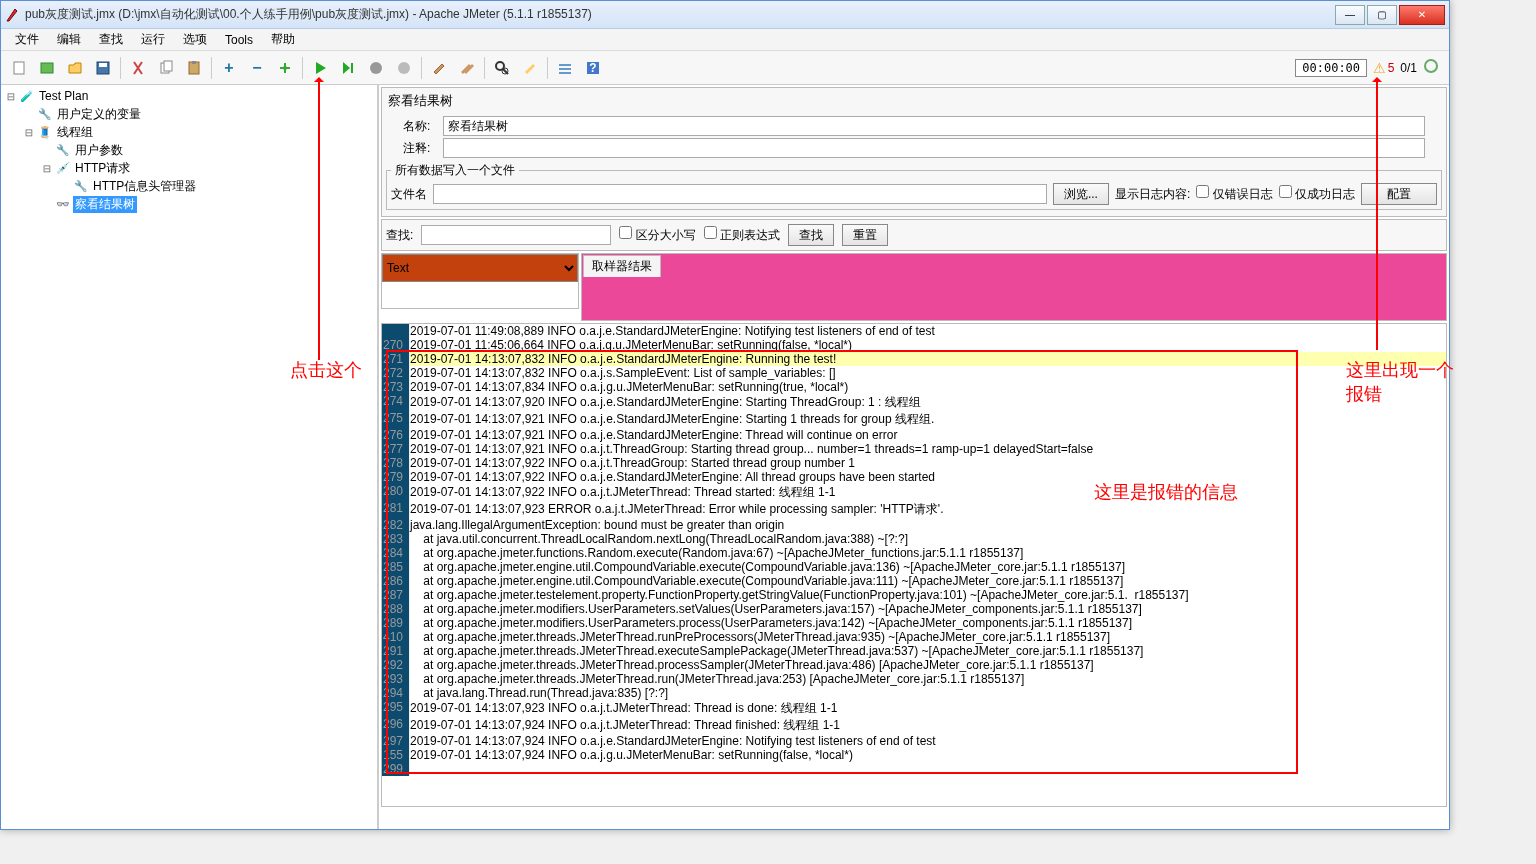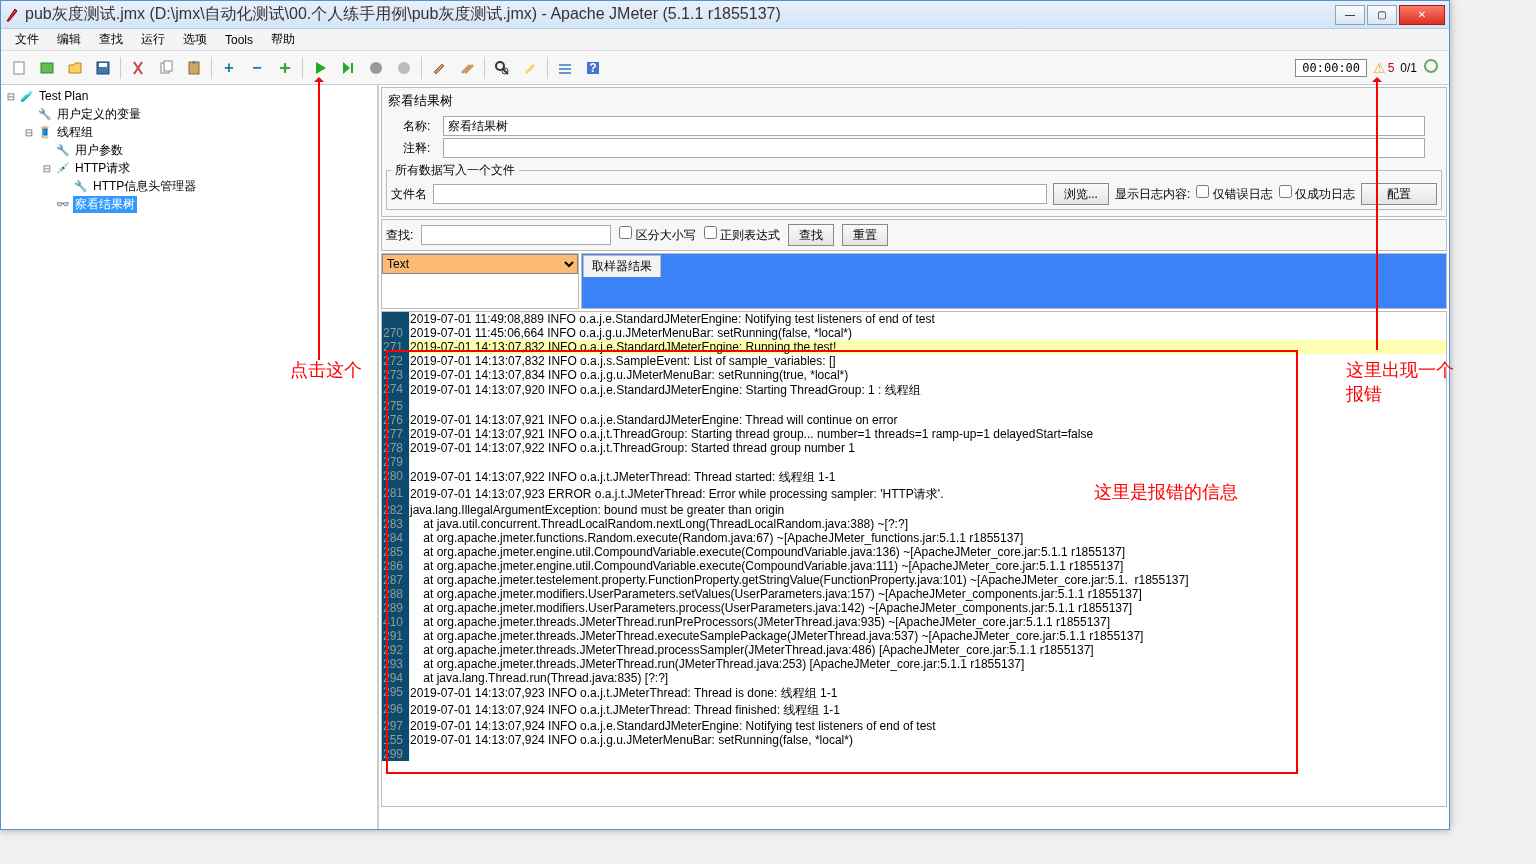--- a/index.html
+++ b/index.html
@@ -1,20 +1,20 @@
 <!DOCTYPE html>
 <html><head>
 <meta charset="utf-8">
 <style>
 * { margin:0; padding:0; box-sizing:border-box; font-family:"Microsoft YaHei","SimSun",Arial,sans-serif; font-size:12px; }
 body { background:#f0f0f0; width:1536px; height:864px; overflow:hidden; position:relative; }
 .window { position:absolute; top:0; left:0; width:1450px; height:830px; border:1px solid #5a8fd6; background:#fff; box-shadow:0 0 8px rgba(0,0,0,0.3); }
 .titlebar { height:28px; background:linear-gradient(#e8f0fb,#d4e4f7); display:flex; align-items:center; padding:0 4px; border-bottom:1px solid #b8cce4; }
 .titlebar .feather { width:16px; height:16px; margin-right:4px; display:inline-block; }
-.titlebar .title { flex:1; color:#333; font-size:16px; }
+.titlebar .title { flex:1; color:#333; font-size:12px; }
 .titlebar .winbtns { display:flex; gap:2px; }
 .titlebar .winbtn { width:30px; height:20px; border:1px solid #8aa; background:linear-gradient(#fafcff,#dbe7f4); display:flex; align-items:center; justify-content:center; font-size:10px; cursor:pointer; }
 .titlebar .winbtn.close { background:linear-gradient(#ff7a6e,#d9301f); color:#fff; width:46px; border-color:#a02015; }
 .menubar { height:22px; background:#f4f4f4; display:flex; align-items:center; padding:0 6px; gap:2px; border-bottom:1px solid #ddd; }
 .menubar span { padding:2px 8px; cursor:pointer; }
 .toolbar { height:34px; background:#f7f7f7; display:flex; align-items:center; padding:0 4px; border-bottom:1px solid #ccc; position:relative; }
 .toolbar .tbtn { width:26px; height:26px; margin:0 1px; display:flex; align-items:center; justify-content:center; border:1px solid transparent; cursor:pointer; }
 .toolbar .sep { width:1px; height:22px; background:#ccc; margin:0 3px; }
 .toolbar .right { margin-left:auto; display:flex; align-items:center; gap:6px; padding-right:6px; }
 .toolbar .timer { border:1px solid #888; background:#fff; padding:1px 6px; font-family:monospace; font-size:12px; }
@@ -36,22 +36,22 @@
 fieldset { border:1px solid #bbb; margin-top:4px; padding:4px; }
 fieldset legend { padding:0 4px; }
 .filerow { display:flex; align-items:center; gap:6px; }
 .filerow input[type=text] { flex:1; border:1px solid #aaa; height:20px; padding:0 4px; background:#fff; }
 .filerow button, .searchrow button { height:22px; padding:0 10px; border:1px solid #888; background:linear-gradient(#fafafa,#e4e4e4); cursor:pointer; }
 .big-cfg { width:76px; }
 .searchrow { display:flex; align-items:center; gap:8px; border:1px solid #bbb; margin:0 2px 2px 2px; padding:4px; background:#f7f7f7; }
 .searchrow input[type=text] { width:190px; border:1px solid #aaa; height:20px; padding:0 4px; }
 .result-split { display:flex; margin:0 2px; gap:2px; }
 .result-left { width:198px; border:1px solid #bbb; background:#fff; height:56px; }
-.result-left select { width:100%; border:1px solid #888; height:20px; background:#fdba74; }
-.result-right { flex:1; border:1px solid #bbb; background:#3b82f6; height:56px; }
+.result-left select { width:100%; border:1px solid #888; height:28px; background:#c2410c; }
+.result-right { flex:1; border:1px solid #bbb; background:#ec4899; height:68px; }
 .result-right .tab { display:inline-block; border:1px solid #bbb; border-bottom:none; padding:2px 8px; background:#f4f4f4; margin:1px 0 0 1px; }
 .log { flex:1; overflow:auto; border:1px solid #bbb; margin:2px; background:#fff; font-family:Consolas,monospace; font-size:12px; position:relative; }
 .log-inner { min-width:1060px; }
 .logline { display:flex; white-space:pre; }
 .logline .ln { width:28px; text-align:right; color:#999; padding-right:6px; flex-shrink:0; background:#0c4a6e; border-right:1px solid #eee; }
 .logline.hl { background:#ffffb0; }
 .red-box { position:absolute; border:2px solid red; pointer-events:none; }
 .anno { position:absolute; color:red; font-size:18px; font-family:"SimSun","Microsoft YaHei"; pointer-events:none;margin-left:30px; }
 .arrow { position:absolute; width:2px; background:red; pointer-events:none; }
 .arrow::before { content:""; position:absolute; top:-8px; left:-4px; border:5px solid transparent; border-bottom-color:red; }
@@ -298,25 +298,25 @@
       </div>
 
       <div class="log">
         <div class="log-inner" id="log-inner">
             <div class="logline"><span class="ln"></span><span>2019-07-01 11:49:08,889 INFO o.a.j.e.StandardJMeterEngine: Notifying test listeners of end of test</span></div>
             <div class="logline"><span class="ln">270</span><span>2019-07-01 11:45:06,664 INFO o.a.j.g.u.JMeterMenuBar: setRunning(false, *local*)</span></div>
             <div class="logline hl"><span class="ln">271</span><span>2019-07-01 14:13:07,832 INFO o.a.j.e.StandardJMeterEngine: Running the test!</span></div>
             <div class="logline"><span class="ln">272</span><span>2019-07-01 14:13:07,832 INFO o.a.j.s.SampleEvent: List of sample_variables: []</span></div>
             <div class="logline"><span class="ln">273</span><span>2019-07-01 14:13:07,834 INFO o.a.j.g.u.JMeterMenuBar: setRunning(true, *local*)</span></div>
             <div class="logline"><span class="ln">274</span><span>2019-07-01 14:13:07,920 INFO o.a.j.e.StandardJMeterEngine: Starting ThreadGroup: 1 : 线程组</span></div>
-            <div class="logline"><span class="ln">275</span></div>
+            <div class="logline"><span class="ln">275</span><span>2019-07-01 14:13:07,921 INFO o.a.j.e.StandardJMeterEngine: Starting 1 threads for group 线程组.</span></div>
             <div class="logline"><span class="ln">276</span><span>2019-07-01 14:13:07,921 INFO o.a.j.e.StandardJMeterEngine: Thread will continue on error</span></div>
             <div class="logline"><span class="ln">277</span><span>2019-07-01 14:13:07,921 INFO o.a.j.t.ThreadGroup: Starting thread group... number=1 threads=1 ramp-up=1 delayedStart=false</span></div>
             <div class="logline"><span class="ln">278</span><span>2019-07-01 14:13:07,922 INFO o.a.j.t.ThreadGroup: Started thread group number 1</span></div>
-            <div class="logline"><span class="ln">279</span></div>
+            <div class="logline"><span class="ln">279</span><span>2019-07-01 14:13:07,922 INFO o.a.j.e.StandardJMeterEngine: All thread groups have been started</span></div>
             <div class="logline"><span class="ln">280</span><span>2019-07-01 14:13:07,922 INFO o.a.j.t.JMeterThread: Thread started: 线程组 1-1</span></div>
             <div class="logline"><span class="ln">281</span><span>2019-07-01 14:13:07,923 ERROR o.a.j.t.JMeterThread: Error while processing sampler: 'HTTP请求'.</span></div>
             <div class="logline"><span class="ln">282</span><span>java.lang.IllegalArgumentException: bound must be greater than origin</span></div>
             <div class="logline"><span class="ln">283</span><span>    at java.util.concurrent.ThreadLocalRandom.nextLong(ThreadLocalRandom.java:388) ~[?:?]</span></div>
             <div class="logline"><span class="ln">284</span><span>    at org.apache.jmeter.functions.Random.execute(Random.java:67) ~[ApacheJMeter_functions.jar:5.1.1 r1855137]</span></div>
             <div class="logline"><span class="ln">285</span><span>    at org.apache.jmeter.engine.util.CompoundVariable.execute(CompoundVariable.java:136) ~[ApacheJMeter_core.jar:5.1.1 r1855137]</span></div>
             <div class="logline"><span class="ln">286</span><span>    at org.apache.jmeter.engine.util.CompoundVariable.execute(CompoundVariable.java:111) ~[ApacheJMeter_core.jar:5.1.1 r1855137]</span></div>
             <div class="logline"><span class="ln">287</span><span>    at org.apache.jmeter.testelement.property.FunctionProperty.getStringValue(FunctionProperty.java:101) ~[ApacheJMeter_core.jar:5.1.  r1855137]</span></div>
             <div class="logline"><span class="ln">288</span><span>    at org.apache.jmeter.modifiers.UserParameters.setValues(UserParameters.java:157) ~[ApacheJMeter_components.jar:5.1.1 r1855137]</span></div>
             <div class="logline"><span class="ln">289</span><span>    at org.apache.jmeter.modifiers.UserParameters.process(UserParameters.java:142) ~[ApacheJMeter_components.jar:5.1.1 r1855137]</span></div>

